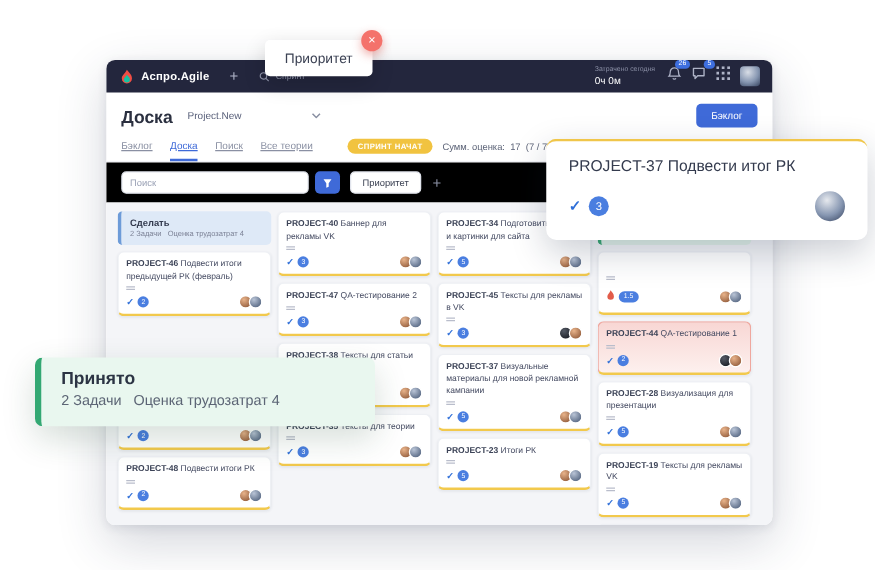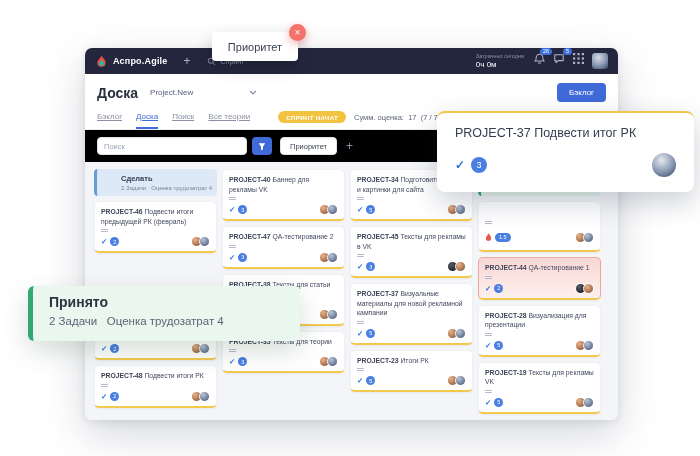--- a/index.html
+++ b/index.html
@@ -51,21 +51,21 @@
   .search-input::placeholder{color:#9aa1b5;}
   .btn-filter{width:20px;height:18px;background:#3f6ad8;border:none;border-radius:4px;margin-left:5px;
     display:flex;align-items:center;justify-content:center;cursor:pointer;}
   .chip{height:18px;border:1px solid #e1e4ec;border-radius:4px;background:#fff;font-size:7.5px;color:#3c4254;
     padding:0 9px;margin-left:8px;display:flex;align-items:center;cursor:pointer;}
   .btn-addfilter{color:#8a90a3;font-size:12px;margin-left:9px;cursor:pointer;line-height:1;}
 
   
   .board{flex:1;background:#f4f5f8;padding:7px 9px;display:flex;gap:5px;overflow:hidden;}
   .col{width:123px;flex:none;display:flex;flex-direction:column;gap:5px;}
-  .col-head{border-radius:4px;padding:5px 24px;border-left:3px solid transparent;}
+  .col-head{border-radius:4px;padding:5px 7px;border-left:3px solid transparent;}
   .col.t-blue   .col-head{background:#dee9f7;border-left-color:#6d9bd8;}
   .col.t-yellow .col-head{background:#fbf3d3;border-left-color:#eac94d;}
   .col.t-purple .col-head{background:#f0f0f5;border-left-color:#9a6bd0;}
   .col.t-green  .col-head{background:#e3f3ea;border-left-color:#39a873;}
   .col-name{font-size:7.5px;font-weight:bold;color:#333a4e;}
   .col-meta{font-size:6px;color:#7c8296;margin-top:2px;white-space:pre;}
   .col:first-child .card:nth-child(3){margin-top:50px;} 
 
   .card{background:#fff;border:1px solid #eef0f4;border-bottom:2px solid #f2c94c;border-radius:5px;
     padding:5px 6px 4px;box-shadow:0 1px 2px rgba(20,30,60,.06);cursor:pointer;}

